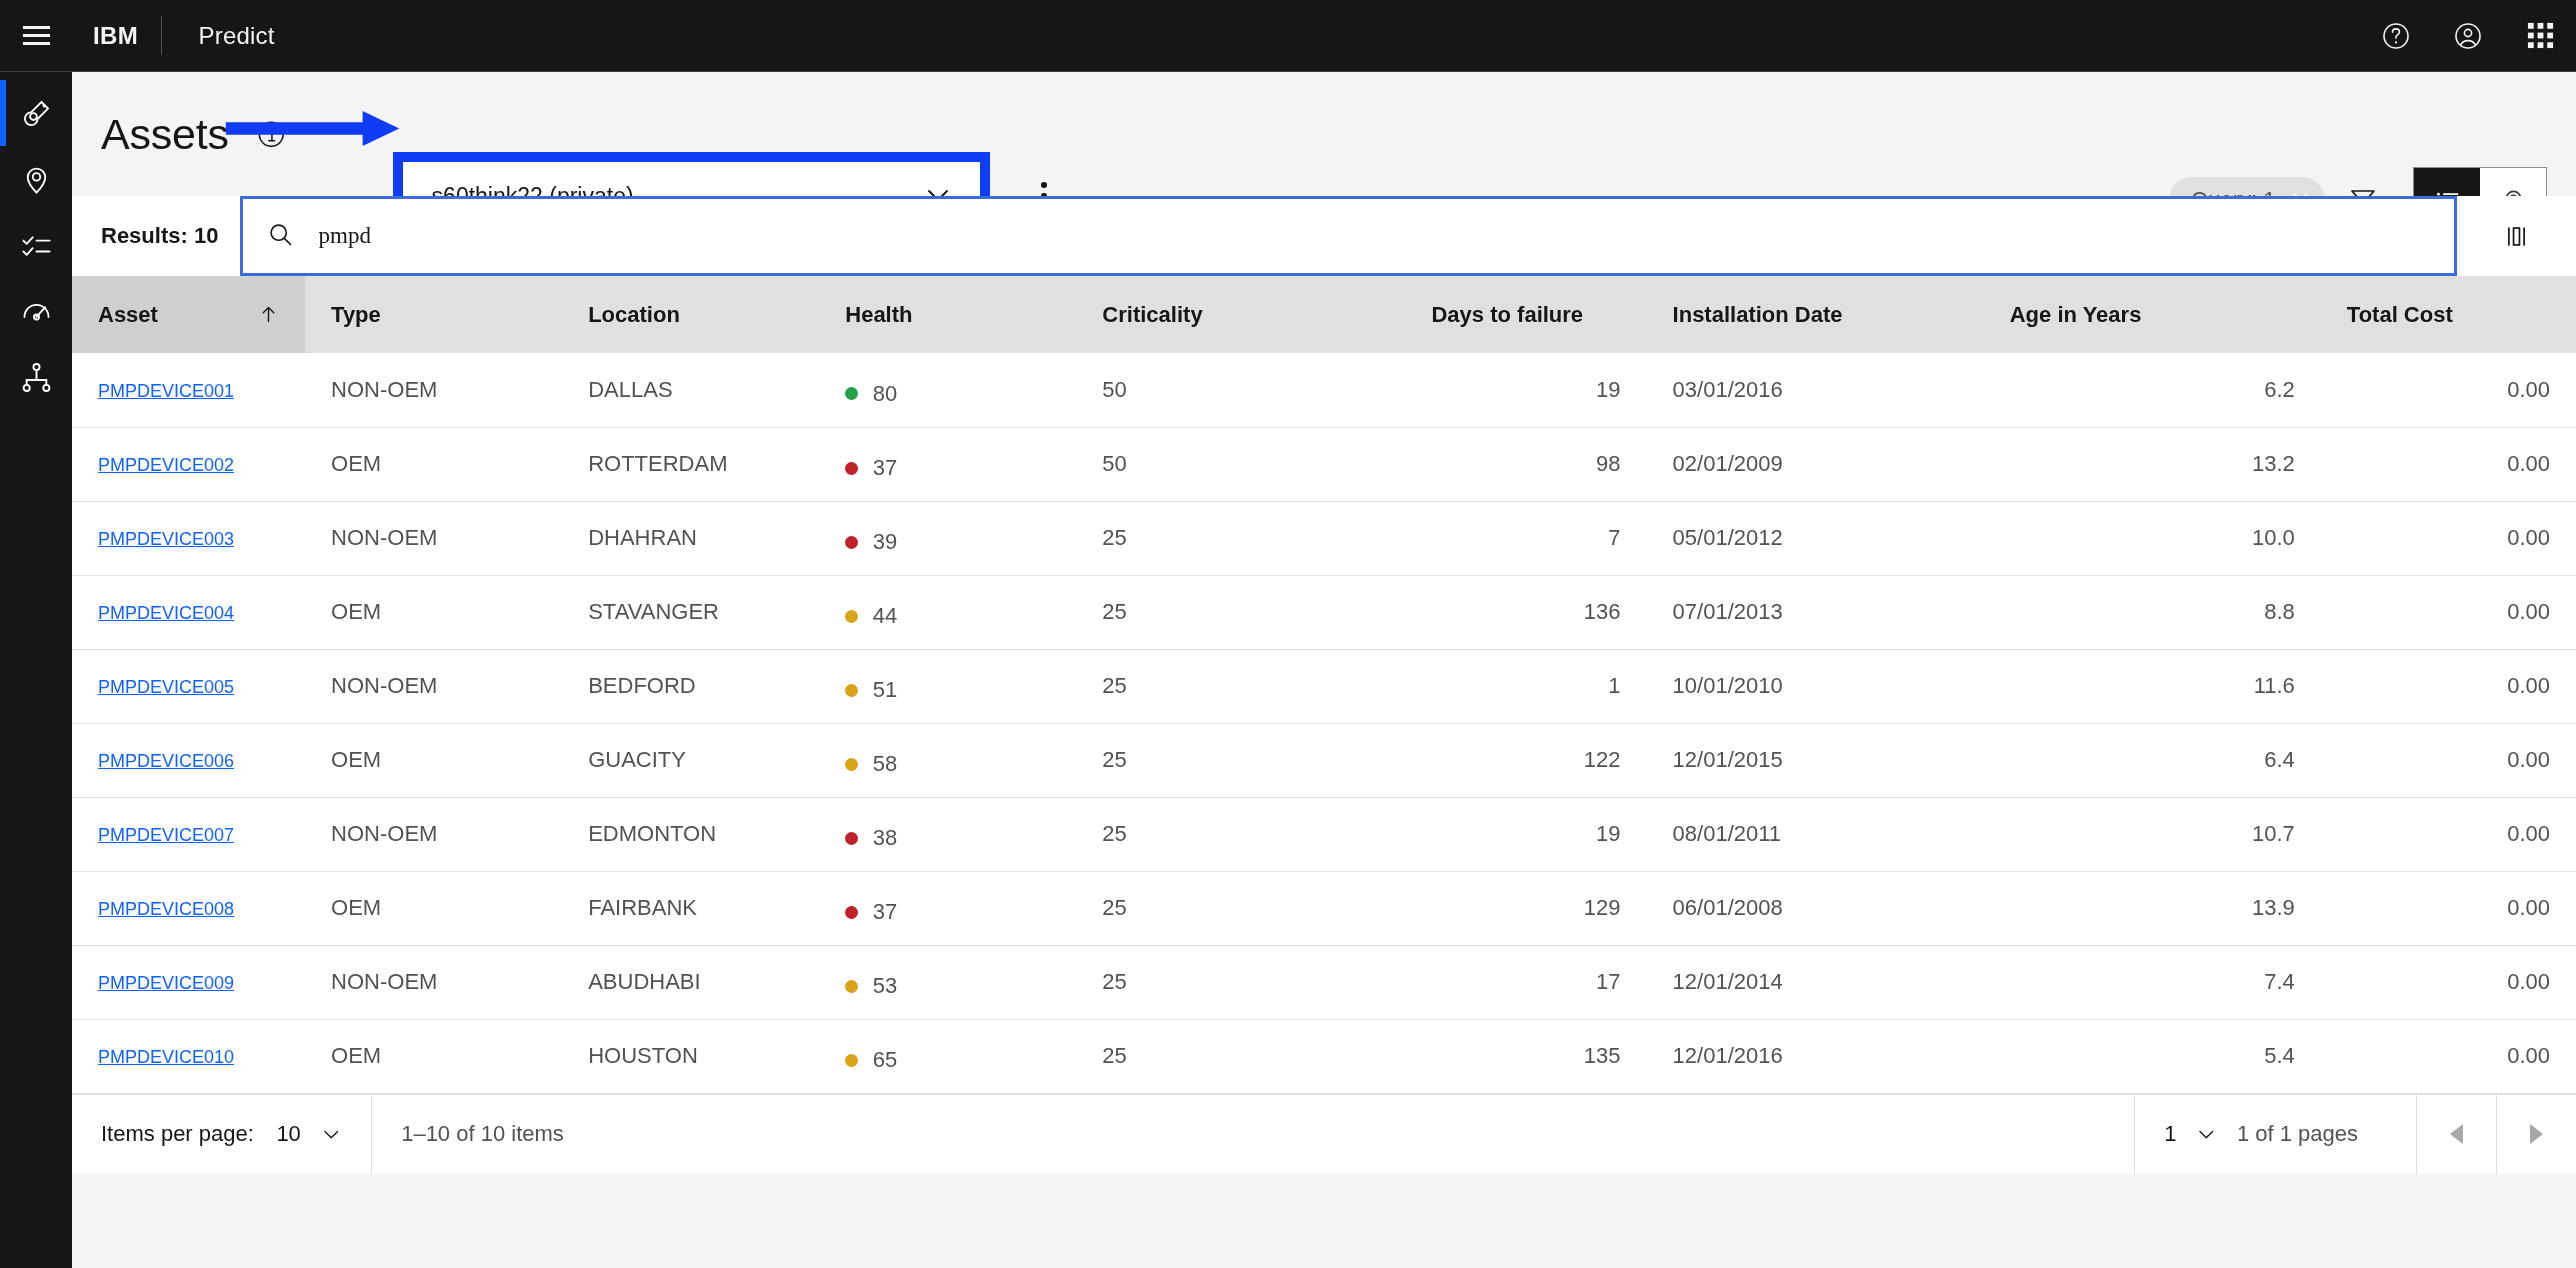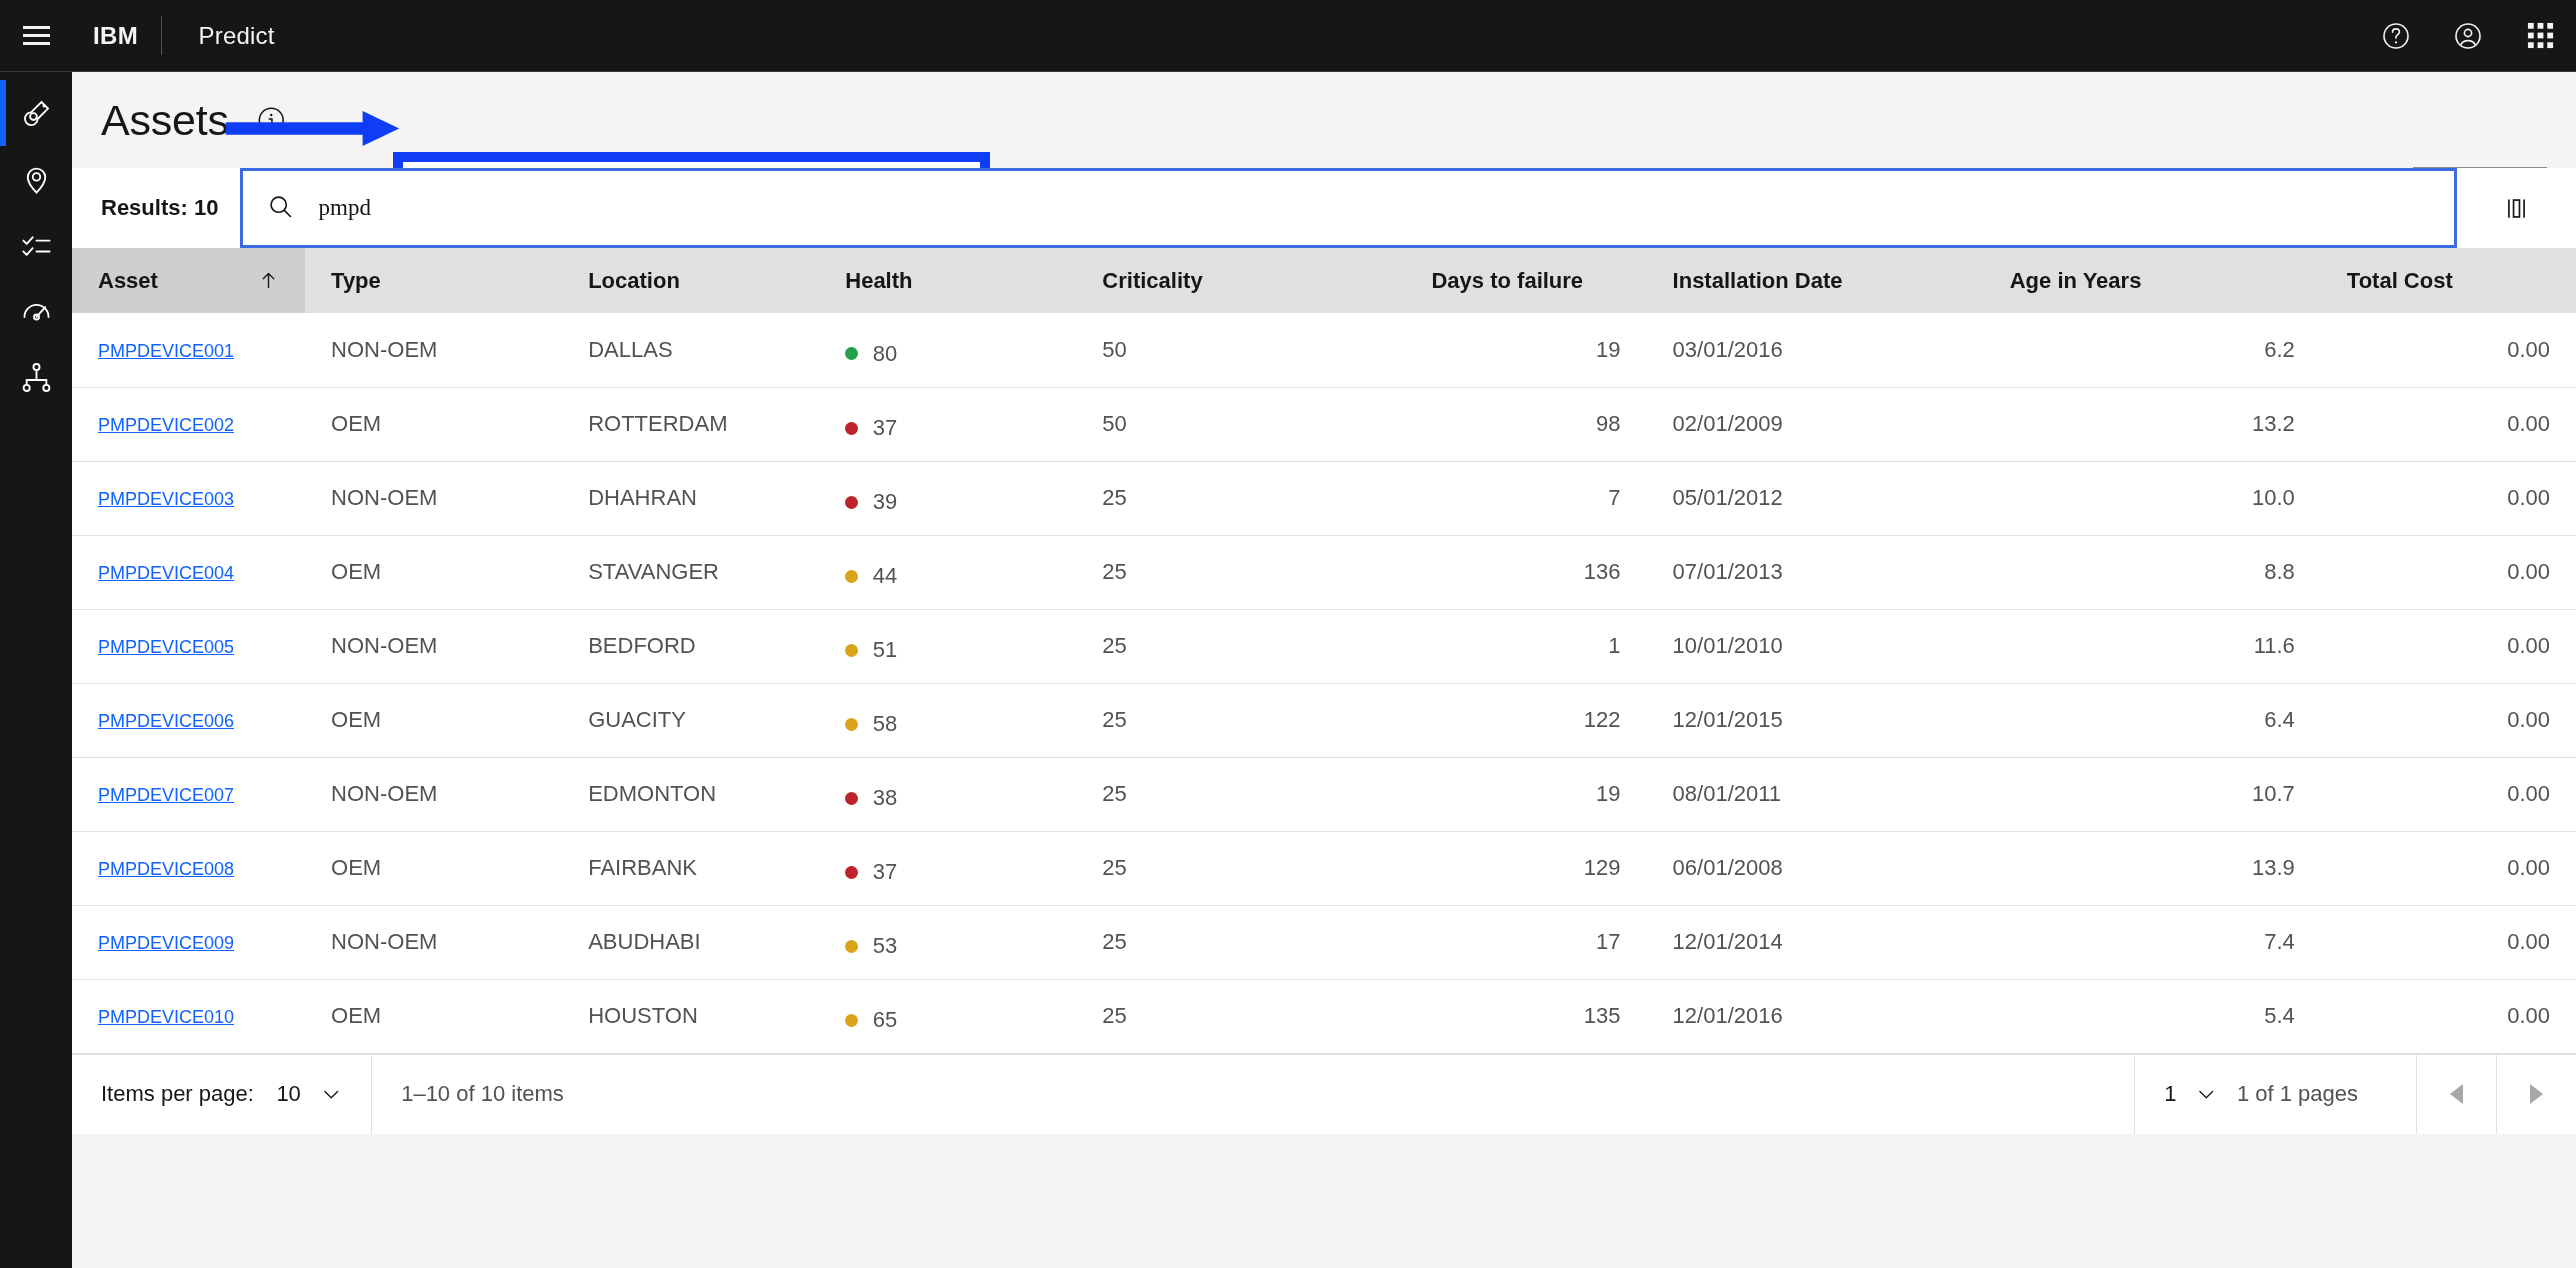--- a/index.html
+++ b/index.html
@@ -66,21 +66,21 @@
   
   .main {
     position: absolute; top: 72px; left: 72px;
     width: 2504px; height: 1196px;
     background: #f4f4f4;
   }
 
   
   .title-bar {
     position: relative;
-    height: 96px;
+    height: 124px;
     display: flex; align-items: center;
     padding-left: 29px;
   }
   .page-title {
     font-size: 43px; font-weight: 400; color: #161616;
     letter-spacing: -0.2px;
   }
   .info-icon { margin-left: 27px; display: flex; align-items: center; cursor: pointer; }
 
   
@@ -162,21 +162,21 @@
     font-size: 23px; color: #161616; background: transparent;
   }
   .col-settings {
     width: 119px; display: flex; align-items: center;
     justify-content: center; background: #ffffff; cursor: pointer;
   }
 
   
   .tbl { width: 100%; border-collapse: collapse; background: #ffffff; table-layout: fixed; }
   .tbl thead th {
-    background: #e0e0e0; height: 65px;
+    background: #e0e0e0; height: 77px;
     font-size: 22px; font-weight: 600; color: #161616;
     text-align: left; padding: 0 26px;
     white-space: nowrap;
   }
   .tbl thead th.sorted { background: #cfcfcf; }
   .tbl thead th.num { text-align: left; }
   .th-inner { display: flex; align-items: center; }
   .sort-arrow { margin-left: auto; padding-left: 16px; display: flex; }
   .tbl tbody td {
     height: 74px; font-size: 22px; color: #525252;

